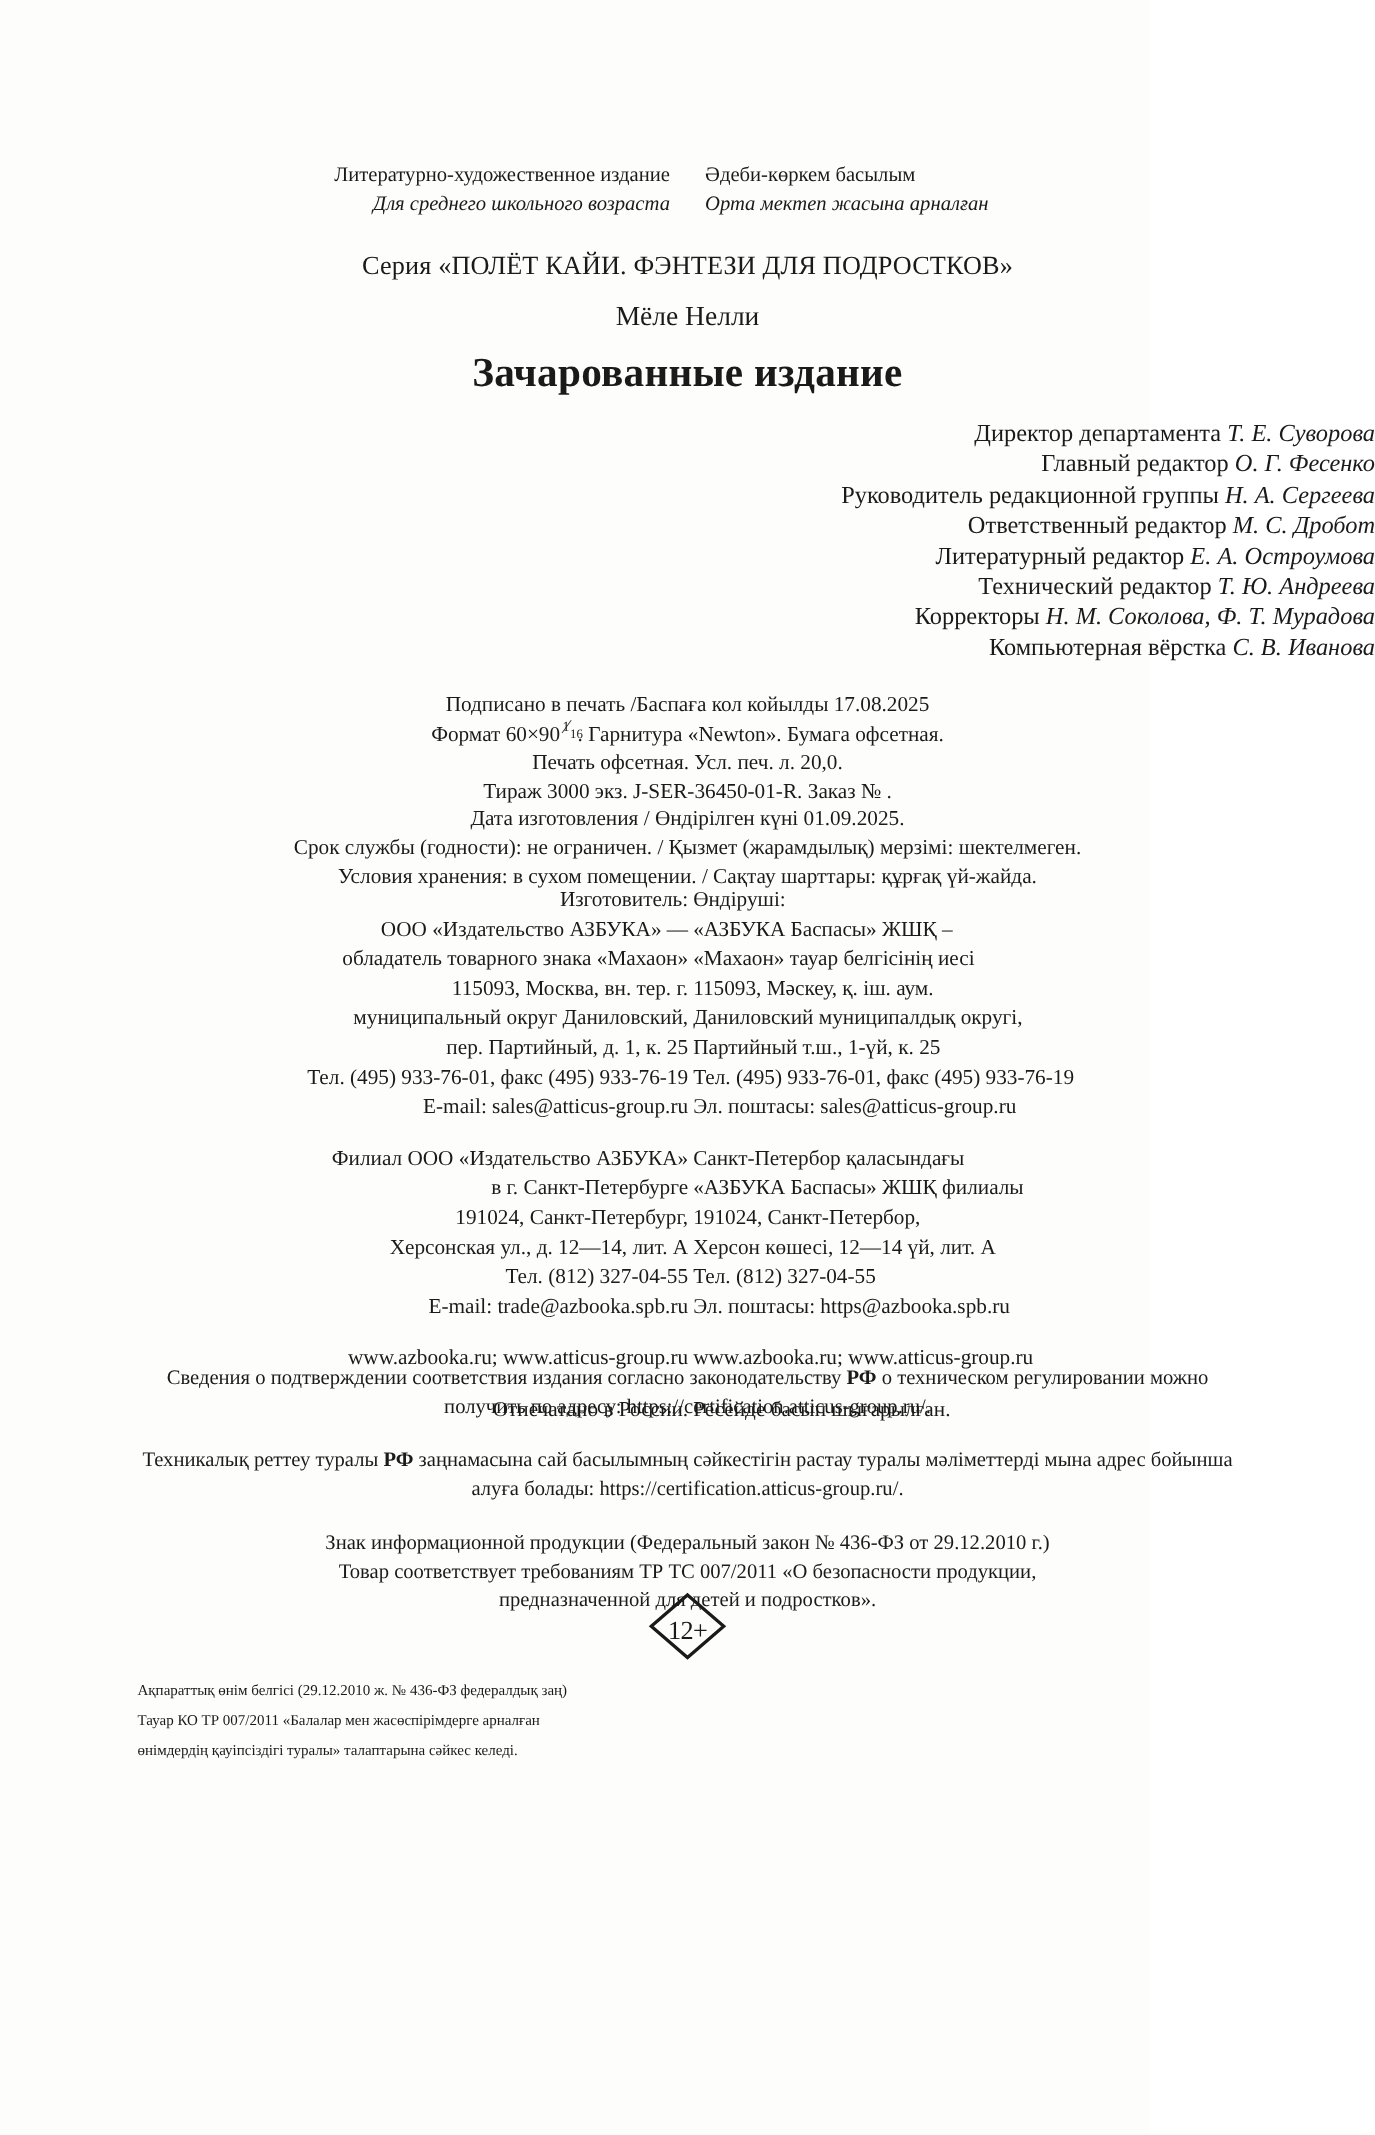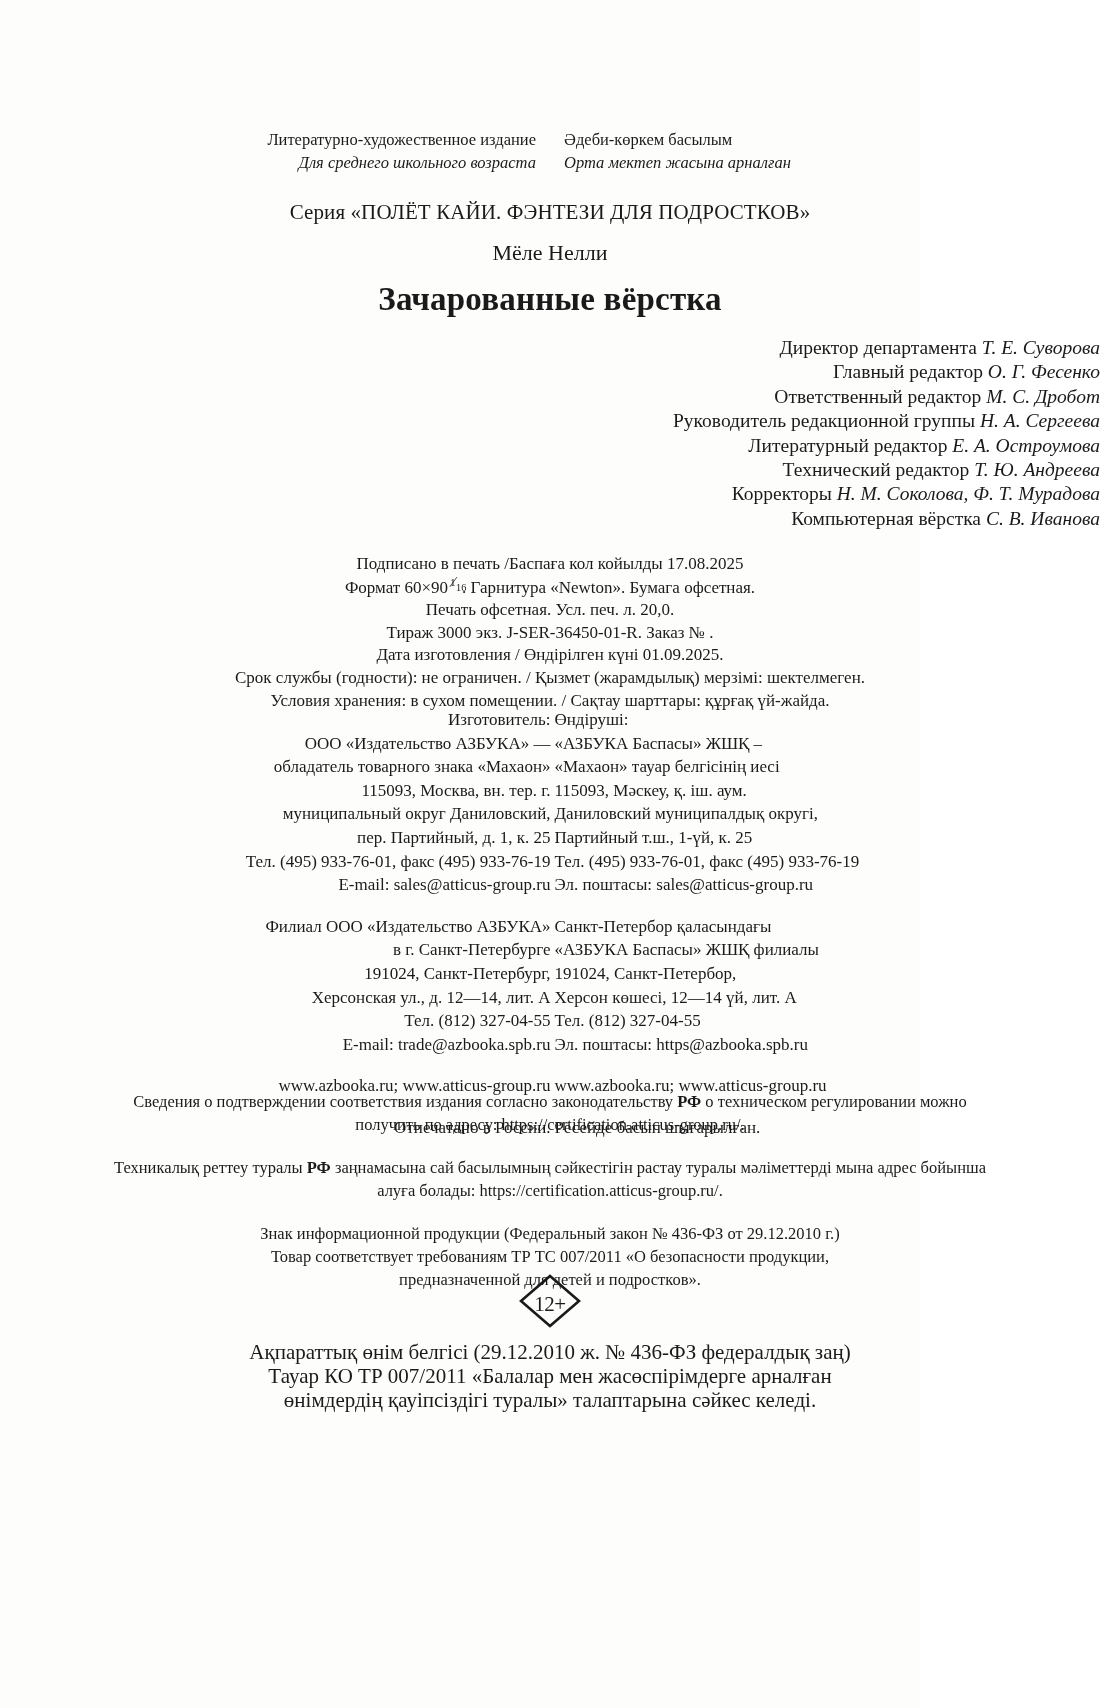--- a/index.html
+++ b/index.html
@@ -202,22 +202,21 @@
     font-family: "Liberation Serif", serif;
     letter-spacing: -0.5px;
   }
 
   
   .kz-footer {
     position: absolute;
     left: 110px;
     top: 1340px;
     width: 880px;
-    text-align: center;
-    font-size: 21px;
+    font-size: 12px;
     line-height: 24px;
   }
 </style>
 </head>
 <body>
 
 <div class="page">
   <div class="sheet">
 
     <div class="imprint-head">
@@ -228,34 +227,34 @@
       <div class="col-right">
         <div class="l1">Әдеби-көркем басылым</div>
         <div class="l2">Орта мектеп жасына арналған</div>
       </div>
     </div>
 
     <div class="series">Серия «ПОЛЁТ КАЙИ. ФЭНТЕЗИ ДЛЯ ПОДРОСТКОВ»</div>
 
     <div class="author">Мёле Нелли</div>
 
-    <div class="book-title">Зачарованные вёрстка</div>
+    <div class="book-title">Зачарованные издание</div>
 
     <div class="credits">
       <div>
         <span>Директор департамента </span><span class="name">Т. Е. Суворова</span>
       </div>
       <div>
         <span>Главный редактор </span><span class="name">О. Г. Фесенко</span>
       </div>
       <div>
+        <span>Руководитель редакционной группы </span><span class="name">Н. А. Сергеева</span>
+      </div>
+      <div>
         <span>Ответственный редактор </span><span class="name">М. С. Дробот</span>
-      </div>
-      <div>
-        <span>Руководитель редакционной группы </span><span class="name">Н. А. Сергеева</span>
       </div>
       <div>
         <span>Литературный редактор </span><span class="name">Е. А. Остроумова</span>
       </div>
       <div>
         <span>Технический редактор </span><span class="name">Т. Ю. Андреева</span>
       </div>
       <div>
         <span>Корректоры </span><span class="name">Н. М. Соколова, Ф. Т. Мурадова</span>
       </div>

